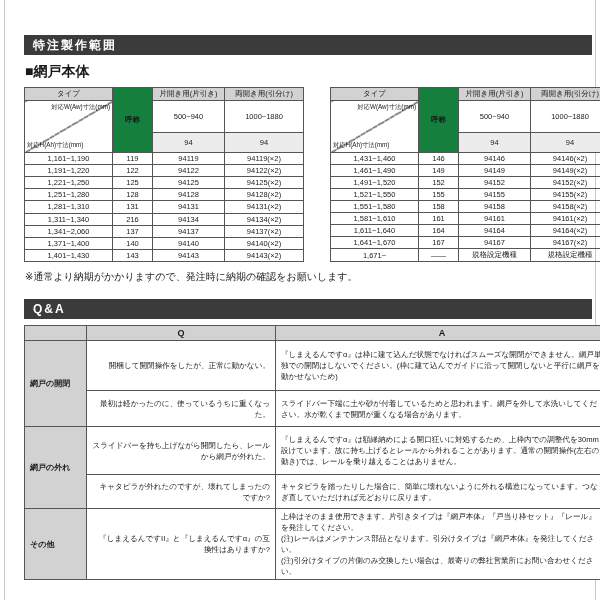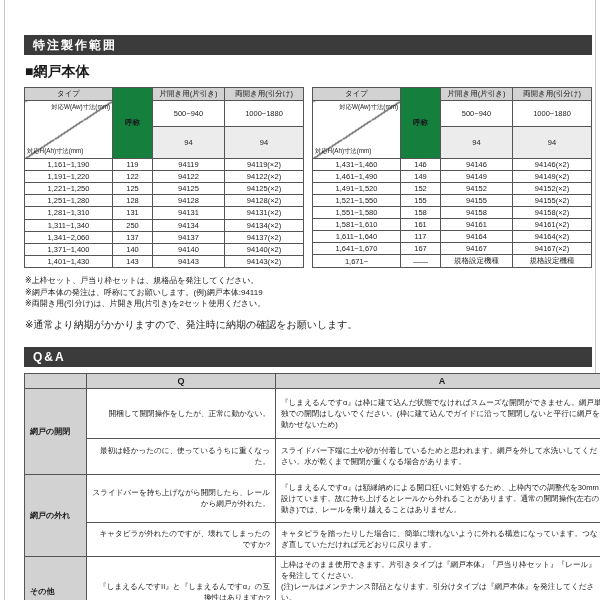--- a/index.html
+++ b/index.html
@@ -4,26 +4,26 @@
 <style>
   * { box-sizing: border-box; margin: 0; padding: 0; }
   html,body { width:600px; height:600px; background:#ffffff; }
   body { font-family:"Liberation Sans","DejaVu Sans",sans-serif; color:#1a1a1a; position:relative; overflow:hidden; }
   .page-frame { position:absolute; left:4px; right:4px; top:0; bottom:0; border-left:1px solid #c8c8c8; border-right:1px solid #c8c8c8; pointer-events:none; }
   .content { position:relative; padding:35px 8px 0 24px; }
 
   .bar { background:#3b3b3b; color:#fff; font-size:12px; font-weight:bold; height:20px; line-height:20px; padding-left:9px; letter-spacing:2px; }
   .section-title { font-size:14px; font-weight:bold; margin:8px 0 6px 1px; }
 
-  .tables-wrap { display:flex; gap:8px; }
+  .tables-wrap { display:flex; gap:26px; }
   table.spec { border-collapse:collapse; table-layout:fixed; width:279px; font-size:7.5px; }
   table.spec th, table.spec td { border:1px solid #555; text-align:center; padding:1px 2px; height:12px; font-weight:normal; }
   table.spec .h1 th { background:#d2d2d2; height:13px; }
-  table.spec .h2 th { background:#ffffff; height:26px; }
-  table.spec .h3 th { background:#ececec; height:32px; }
+  table.spec .h2 th { background:#ffffff; height:32px; }
+  table.spec .h3 th { background:#ececec; height:20px; }
   table.spec th.name-col { background:#15803d;font-weight:bold; }
   col.c-type { width:88px; } col.c-name { width:40px; } col.c-single { width:72px; } col.c-double { width:79px; }
 
   th.diag { position:relative; background:#fff !important; padding:0 !important;
     background-image:linear-gradient(to bottom right, transparent 49.3%, #555 49.3%, #555 50.7%, transparent 50.7%) !important; }
   th.diag .w-lab { position:absolute; top:2px; right:2px; font-size:6.3px; }
   th.diag .h-lab { position:absolute; bottom:2px; left:2px; font-size:6.3px; }
 
   .notes { margin-top:7px; font-size:8px; line-height:1.45; padding-left:1px; }
   .note-bottom { margin-top:8px; font-size:10px; padding-left:1px; }
@@ -106,21 +106,21 @@
             <td>94128(×2)</td>
           </tr>
           <tr>
             <td>1,281~1,310</td>
             <td>131</td>
             <td>94131</td>
             <td>94131(×2)</td>
           </tr>
           <tr>
             <td>1,311~1,340</td>
-            <td>250</td>
+            <td>216</td>
             <td>94134</td>
             <td>94134(×2)</td>
           </tr>
           <tr>
             <td>1,341~2,060</td>
             <td>137</td>
             <td>94137</td>
             <td>94137(×2)</td>
           </tr>
           <tr>
@@ -197,46 +197,41 @@
             <td>94158(×2)</td>
           </tr>
           <tr>
             <td>1,581~1,610</td>
             <td>161</td>
             <td>94161</td>
             <td>94161(×2)</td>
           </tr>
           <tr>
             <td>1,611~1,640</td>
-            <td>117</td>
+            <td>164</td>
             <td>94164</td>
             <td>94164(×2)</td>
           </tr>
           <tr>
             <td>1,641~1,670</td>
             <td>167</td>
             <td>94167</td>
             <td>94167(×2)</td>
           </tr>
           <tr>
             <td>1,671~</td>
             <td>——</td>
             <td>規格設定機種</td>
             <td>規格設定機種</td>
           </tr>
         </tbody>
     </table>
 
   </div>
 
-  <div class="notes">
-    <div>※上枠セット、戸当り枠セットは、規格品を発注してください。</div>
-    <div>※網戸本体の発注は、呼称にてお願いします。(例)網戸本体:94119</div>
-    <div>※両開き用(引分け)は、片開き用(片引き)を2セット使用ください。</div>
-  </div>
   <div class="note-bottom">※通常より納期がかかりますので、発注時に納期の確認をお願いします。</div>
 
   <div class="bar qa-bar">
     <span>Q&amp;A</span>
   </div>
 
   <table class="qa">
     <colgroup>
         <col class="qa-cat">
         <col class="qa-q">

